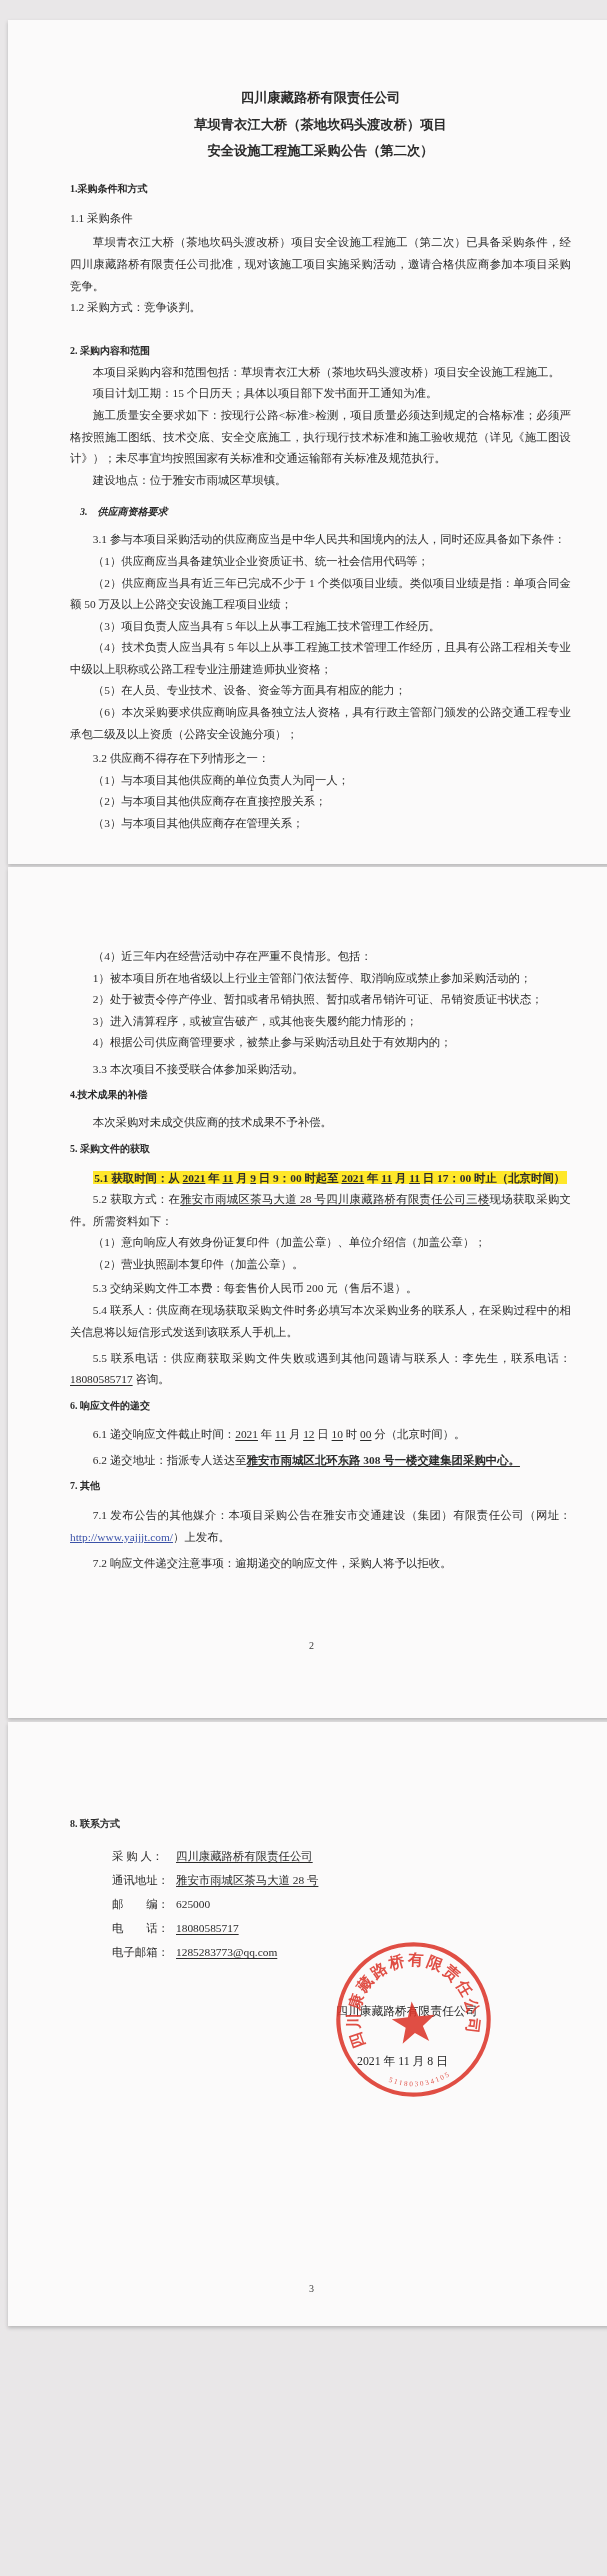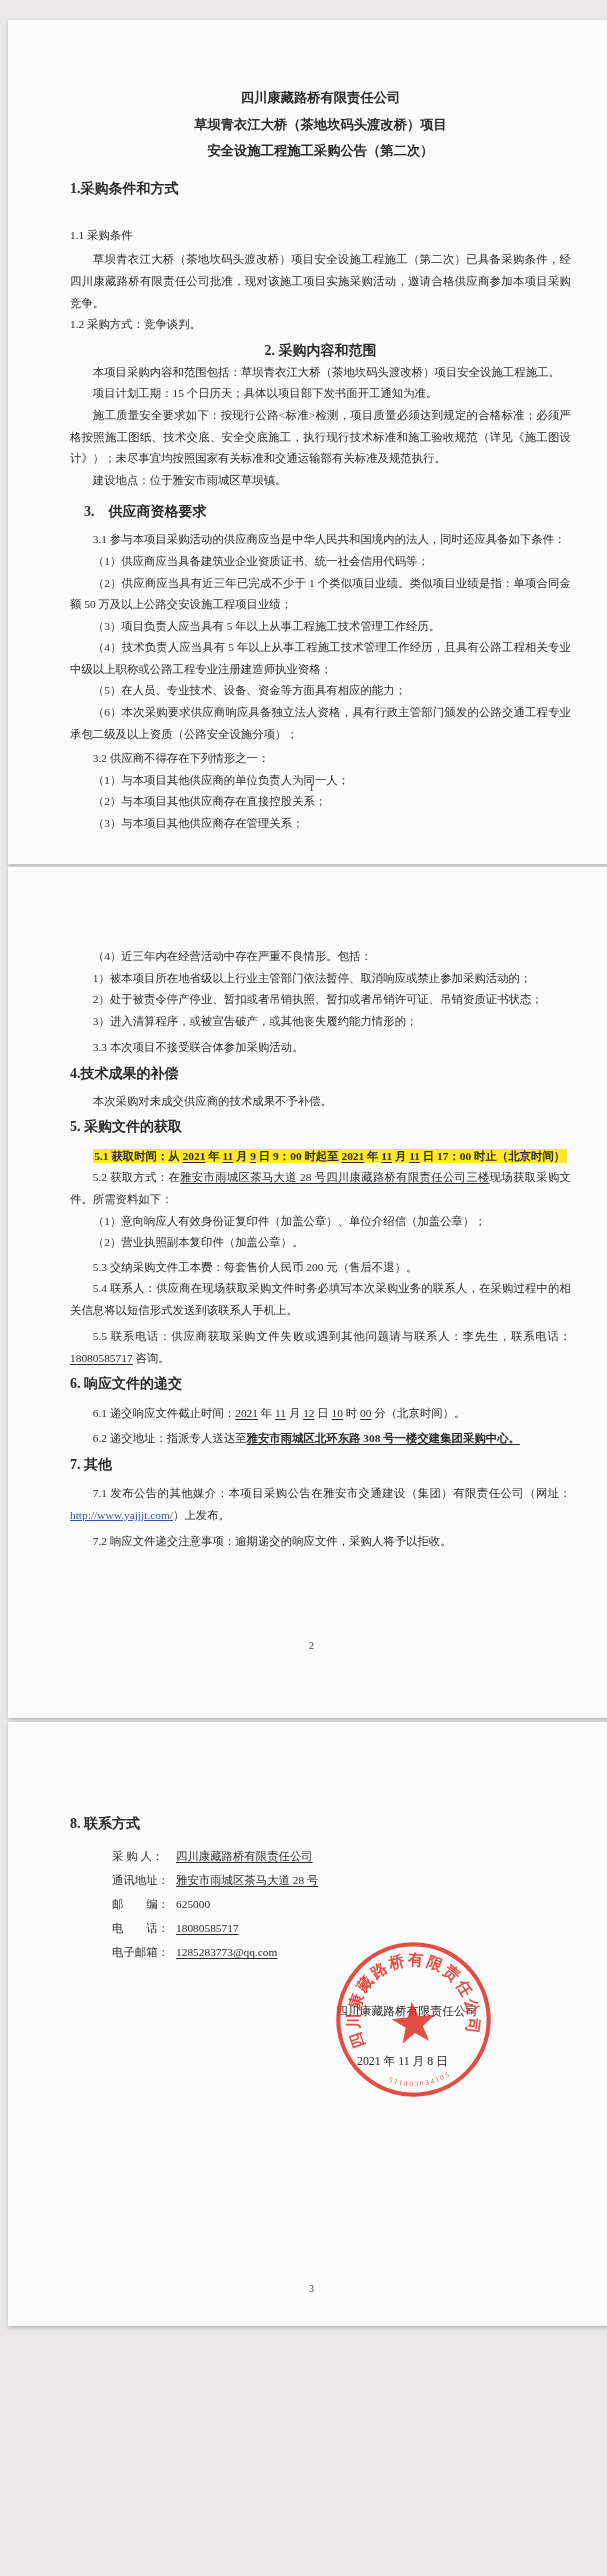--- a/index.html
+++ b/index.html
@@ -13,28 +13,28 @@
     position:absolute;left:8px;width:607px;
     background:#fbfafa;
     box-shadow:0 1.5px 3.8px rgba(0,0,0,.22);
     overflow:hidden;
   }
   #page-1{top:20px;height:844px;}
   #page-2{top:867px;height:851px;}
   #page-3{top:1722px;height:604px;}
   .content{padding:0 44px 0 62px;font-size:11.4px;line-height:21.6px;text-align:justify;}
   .title-block{margin-top:65px;text-align:center;font-weight:bold;font-size:13.3px;line-height:26.6px;}
-  .h{font-weight:bold;font-size:14px;line-height:23px;text-align:left;}
+  .h{font-weight:bold;font-size:10px;line-height:23px;text-align:left;}
   .h1m{margin-top:12px;}
-  .h2m{margin-top:3px;text-align:center;}
-  .h3m{margin-top:9px;text-indent:1em;}
+  .h2m{margin-top:20px;}
+  .h3m{margin-top:9px;text-indent:1em;font-style:italic;}
   .hm{margin-top:3px;}
   p{margin:0;}
   .ind{text-indent:2em;}
-  .mt14{margin-top:25px;}
+  .mt14{margin-top:8px;}
   .mt10{margin-top:7.6px;}
   .mt8{margin-top:6px;}
   .mt6{margin-top:4.6px;}
   .mt5{margin-top:3.8px;}
   .mt4{margin-top:3px;}
   .mt104{margin-top:79px;}
   .mt118{margin-top:90px;}
   .b{font-weight:bold;}
   .u{text-decoration:underline;text-underline-offset:2.3px;}
   .hl{background:#ffe72a;padding:0.8px 1.5px;}
@@ -90,20 +90,21 @@
     </div>
     <div class="pageno" id="pn1">1</div>
   </div>
 
   <div class="page" id="page-2">
     <div class="content">
       <p class="ind mt104">（4）近三年内在经营活动中存在严重不良情形。包括：</p>
       <p class="ind">1）被本项目所在地省级以上行业主管部门依法暂停、取消响应或禁止参加采购活动的；</p>
       <p class="ind">2）处于被责令停产停业、暂扣或者吊销执照、暂扣或者吊销许可证、吊销资质证书状态；</p>
       <p class="ind">3）进入清算程序，或被宣告破产，或其他丧失履约能力情形的；</p>
+      <p class="ind">4）根据公司供应商管理要求，被禁止参与采购活动且处于有效期内的；</p>
       <p class="ind mt6">3.3 本次项目不接受联合体参加采购活动。</p>
 
       <p class="h hm">4.技术成果的补偿</p>
       <p class="ind mt8">本次采购对未成交供应商的技术成果不予补偿。</p>
 
       <p class="h hm">5. 采购文件的获取</p>
       <p class="ind mt10"><span class="hl b"><span>5.1 获取时间：从 </span><span class="u">2021</span><span> 年 </span><span class="u">11</span><span> 月 </span><span class="u">9</span><span> 日 9：00 时起至 </span><span class="u">2021</span><span> 年 </span><span class="u">11</span><span> 月 </span><span class="u">11</span><span> 日 17：00 时止（北京时间）</span></span></p>
       <p class="ind"><span>5.2 获取方式：在</span><span class="u">雅安市雨城区茶马大道 28 号四川康藏路桥有限责任公司三楼</span><span>现场获取采购文件。所需资料如下：</span></p>
       <p class="ind">（1）意向响应人有效身份证复印件（加盖公章）、单位介绍信（加盖公章）；</p>
       <p class="ind">（2）营业执照副本复印件（加盖公章）。</p>

